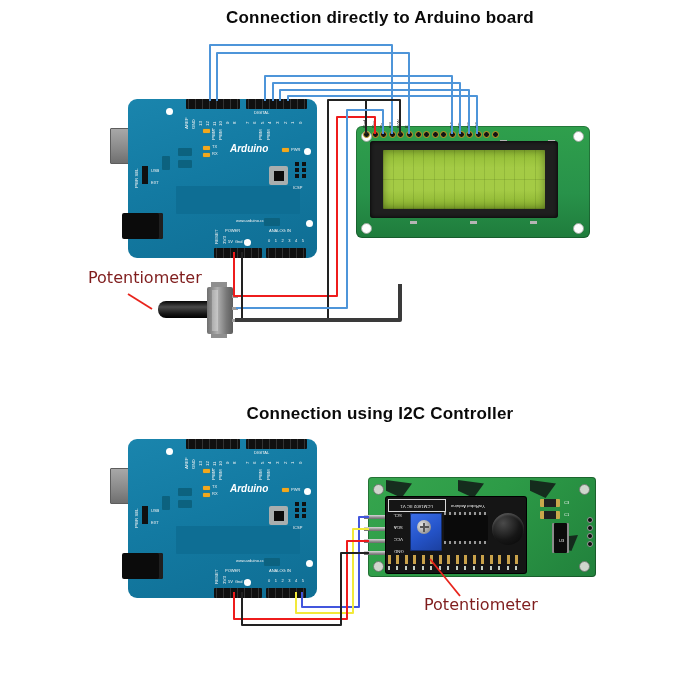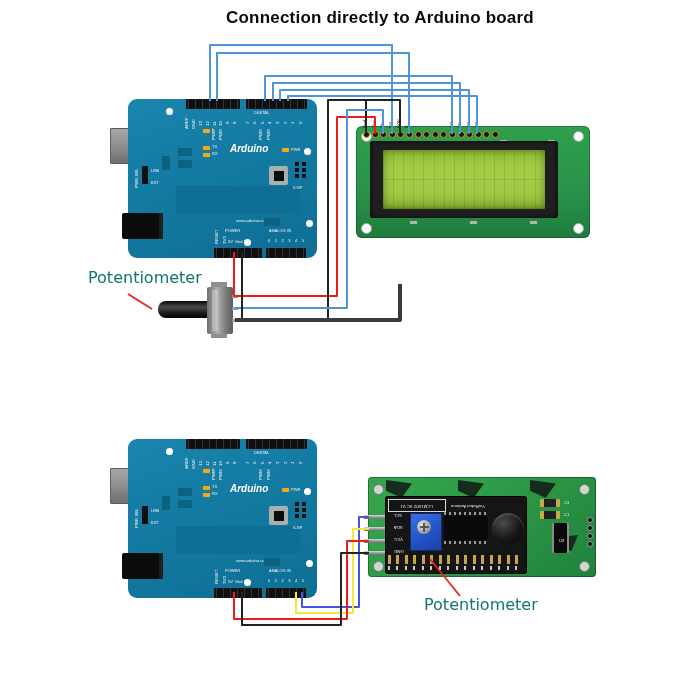--- a/index.html
+++ b/index.html
@@ -2,21 +2,21 @@
 <html><head>
 <meta charset="utf-8">
 <style>
   html,body{margin:0;padding:0;background:#fff;}
   .canvas{position:relative;width:677px;height:677px;background:#fff;overflow:hidden;
           font-family:"Liberation Sans",sans-serif;}
   .abs{position:absolute;}
   
   .title{position:absolute;left:120px;width:520px;text-align:center;font-weight:bold;
          font-size:17px;color:#0a0a0a;letter-spacing:.2px;}
-  .plabel{position:absolute;font-family:"DejaVu Sans",sans-serif;font-size:16px;color:#0f766e;}
+  .plabel{position:absolute;font-family:"DejaVu Sans",sans-serif;font-size:16px;color:#7f1d1d;}
   
   .tt{position:absolute;font-size:8px;line-height:8px;white-space:nowrap;color:#f4f4f4;
       transform:scale(.5);transform-origin:0 0;}
   .ttr{position:absolute;font-size:8px;line-height:8px;white-space:nowrap;color:#f4f4f4;
        transform:rotate(-90deg) scale(.55);transform-origin:0 0;}
   .dk{color:#2b2b2b;}
   .rot180{display:inline-block;font-size:8px;line-height:8px;white-space:nowrap;color:#e8e8e8;
           transform:rotate(180deg) scale(.55);}
   
   .arduino{position:absolute;width:202px;height:166px;}
@@ -111,20 +111,21 @@
   svg.wires path{fill:none;stroke-width:2px;stroke-linejoin:round;}
   svg.wires path.thick{stroke-width:4px;}
   svg.wires path.arrow{stroke-width:1.8px;}
 </style>
 </head>
 <body>
 
 <div class="canvas">
 
   <div class="title" style="top:8px;">Connection directly to Arduino board</div>
+  <div class="title" style="top:404px;">Connection using I2C Controller</div>
 
   <div class="arduino ard-a">
     <div class="usb"></div>
     <div class="board"></div>
     <div class="jack"></div>
     <div class="deco lt" style="left:58px;top:90px;width:124px;height:28px;"></div>
     <div class="deco" style="left:60px;top:52px;width:14px;height:8px;"></div>
     <div class="deco" style="left:60px;top:64px;width:14px;height:8px;"></div>
     <div class="deco" style="left:44px;top:60px;width:8px;height:14px;"></div>
     <div class="deco" style="left:146px;top:122px;width:16px;height:8px;"></div>

